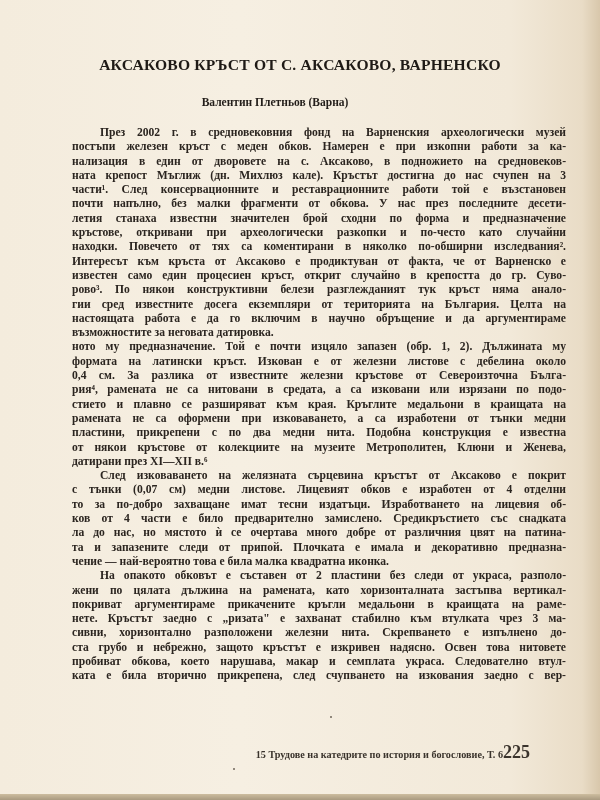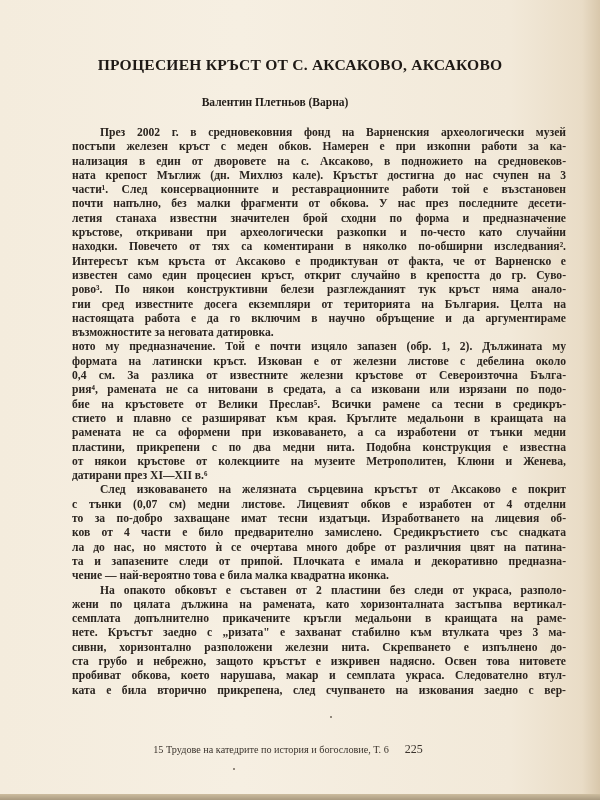--- a/index.html
+++ b/index.html
@@ -72,43 +72,42 @@
     }
     .line.last {
       text-align-last: left;
     }
     .footer {
       position: absolute;
       top: 742px;
       left: 46px;
       width: 484px;
       display: flex;
-      justify-content: center;
+      justify-content: flex-end;
       align-items: baseline;
       font-size: 10.2px;
-      font-weight: normal;
+      font-weight: bold;
       color: #3a332c;
     }
     .footer .page-number {
-      font-size: 12px;
-      margin-left: 16px;
+      font-size: 18px;
     }
     .speck {
       position: absolute;
       width: 2px;
       height: 2px;
       border-radius: 1px;
       background: #6f665b;
     }
   </style>
 </head>
 <body>
 
 <div class="page">
-  <div class="title">ПРОЦЕСИЕН КРЪСТ ОТ С. АКСАКОВО, АКСАКОВО</div>
+  <div class="title">АКСАКОВО КРЪСТ ОТ С. АКСАКОВО, ВАРНЕНСКО</div>
   <div class="author">Валентин Плетньов (Варна)</div>
 
   <div class="body-text" id="body-text">
       <span class="line indent">През 2002 г. в средновековния фонд на Варненския археологически музей</span>
       <span class="line">постъпи железен кръст с меден обков. Намерен е при изкопни работи за ка-</span>
       <span class="line">нализация в един от дворовете на с. Аксаково, в подножието на средновеков-</span>
       <span class="line">ната крепост Мъглиж (дн. Михлюз кале). Кръстът достигна до нас счупен на 3</span>
       <span class="line">части¹. След консервационните и реставрационните работи той е възстановен</span>
       <span class="line">почти напълно, без малки фрагменти от обкова. У нас през последните десети-</span>
       <span class="line">летия станаха известни значителен брой сходни по форма и предназначение</span>
@@ -117,36 +116,35 @@
       <span class="line">Интересът към кръста от Аксаково е продиктуван от факта, че от Варненско е</span>
       <span class="line">известен само един процесиен кръст, открит случайно в крепостта до гр. Суво-</span>
       <span class="line">рово³. По някои конструктивни белези разглежданият тук кръст няма анало-</span>
       <span class="line">гии сред известните досега екземпляри от територията на България. Целта на</span>
       <span class="line">настоящата работа е да го включим в научно обръщение и да аргументираме</span>
       <span class="line last">възможностите за неговата датировка.</span>
       <span class="line">ното му предназначение. Той е почти изцяло запазен (обр. 1, 2). Дължината му</span>
       <span class="line">формата на латински кръст. Изкован е от железни листове с дебелина около</span>
       <span class="line">0,4 см. За разлика от известните железни кръстове от Североизточна Бълга-</span>
       <span class="line">рия⁴, рамената не са нитовани в средата, а са изковани или изрязани по подо-</span>
-      <span class="line">бие на кръстовете от Велики Преслав⁵. Всички рамене са тесни в средикръ-</span>
       <span class="line">стието и плавно се разширяват към края. Кръглите медальони в краищата на</span>
       <span class="line">рамената не са оформени при изковаването, а са изработени от тънки медни</span>
       <span class="line">пластини, прикрепени с по два медни нита. Подобна конструкция е известна</span>
       <span class="line">от някои кръстове от колекциите на музеите Метрополитен, Клюни и Женева,</span>
       <span class="line last">датирани през XI—XII в.⁶</span>
       <span class="line indent">След изковаването на желязната сърцевина кръстът от Аксаково е покрит</span>
       <span class="line">с тънки (0,07 см) медни листове. Лицевият обков е изработен от 4 отделни</span>
       <span class="line">то за по-добро захващане имат тесни издатъци. Изработването на лицевия об-</span>
       <span class="line">ков от 4 части е било предварително замислено. Средикръстието със снадката</span>
       <span class="line">ла до нас, но мястото ѝ се очертава много добре от различния цвят на патина-</span>
       <span class="line">та и запазените следи от припой. Плочката е имала и декоративно предназна-</span>
       <span class="line last">чение — най-вероятно това е била малка квадратна иконка.</span>
       <span class="line indent">На опакото обковът е съставен от 2 пластини без следи от украса, разполо-</span>
       <span class="line">жени по цялата дължина на рамената, като хоризонталната застъпва вертикал-</span>
-      <span class="line">семплата допълнително прикачените кръгли медальони в краищата на раме-</span>
+      <span class="line">покриват аргументираме прикачените кръгли медальони в краищата на раме-</span>
       <span class="line">нете. Кръстът заедно с „ризата" е захванат стабилно към втулката чрез 3 ма-</span>
       <span class="line">сивни, хоризонтално разположени железни нита. Скрепването е изпълнено до-</span>
       <span class="line">ста грубо и небрежно, защото кръстът е изкривен надясно. Освен това нитовете</span>
       <span class="line">пробиват обкова, което нарушава, макар и семплата украса. Следователно втул-</span>
       <span class="line">ката е била вторично прикрепена, след счупването на изкования заедно с вер-</span>
     </div>
 
   <div class="footer">
     <span>15 Трудове на катедрите по история и богословие, Т. 6</span>
     <span class="page-number">225</span>

